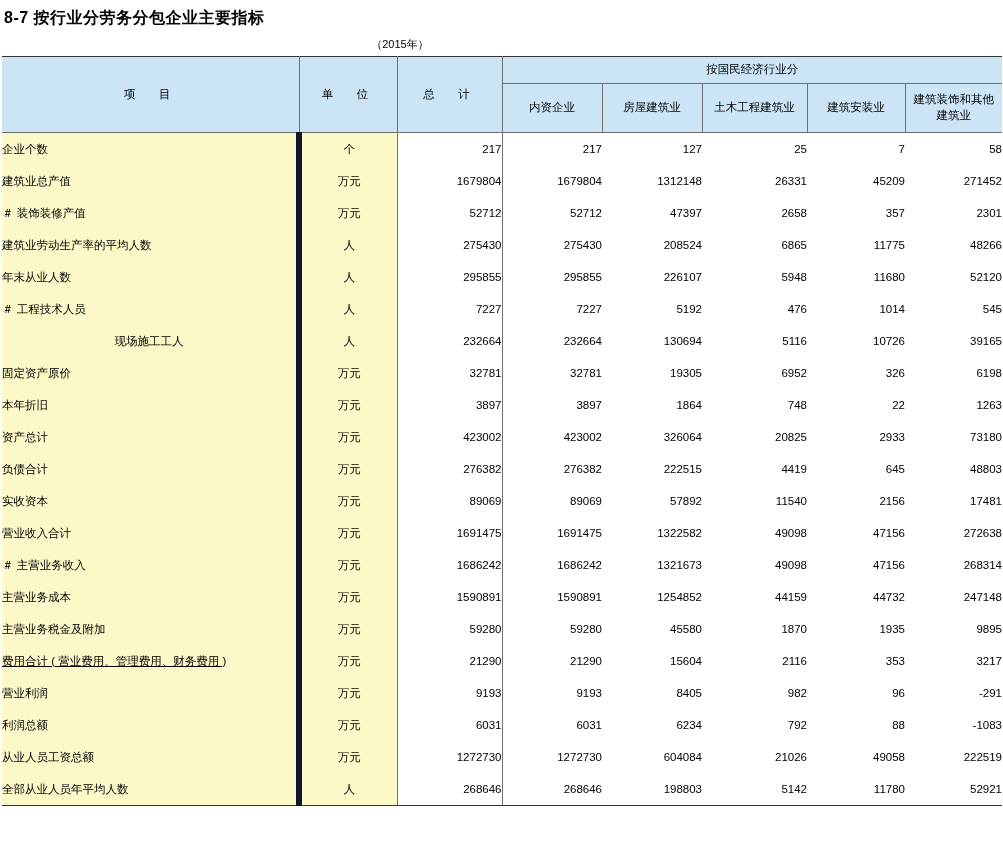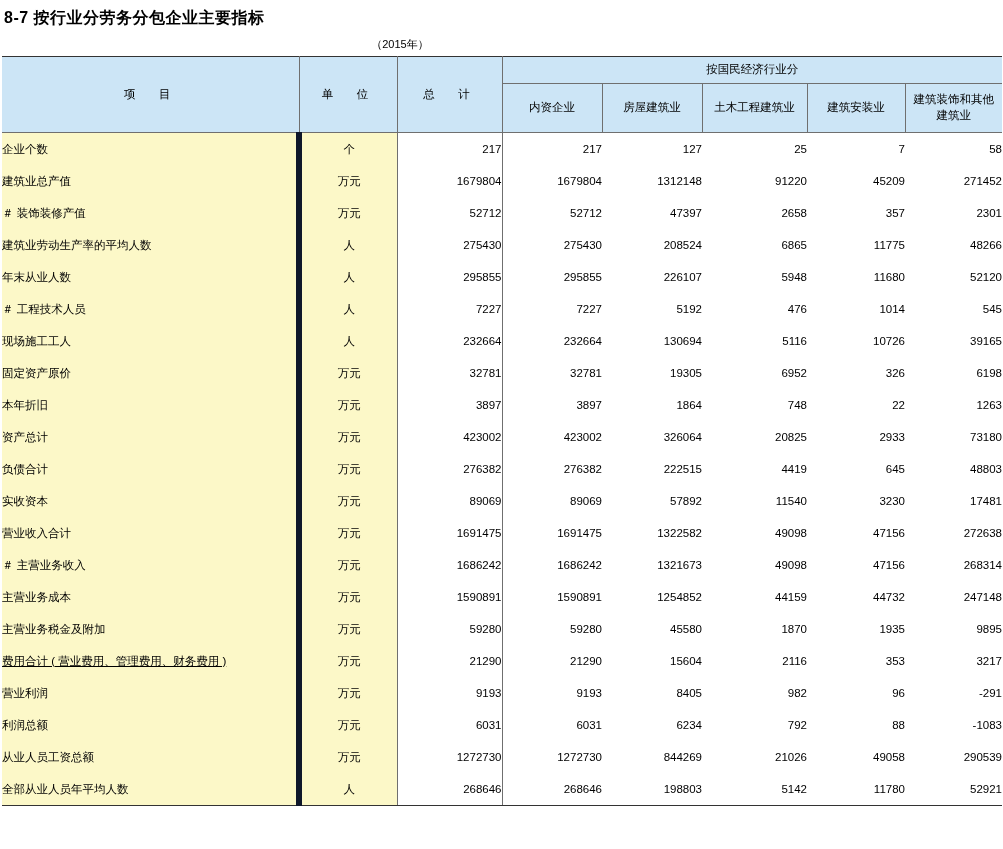--- a/index.html
+++ b/index.html
@@ -89,21 +89,21 @@
   }
   .num.total {
     border-right: 1px solid #6f6f6f;
   }
   .last-col { border-right: none; }
   tr.first-body td { border-top: none; }
   .rule-bottom td {
     border-bottom: 1px solid #333;
   }
   .indent1 { padding-left: 28px; }
-  .indent2 { padding-left: 42px; }
+  .indent2 { padding-left: 42px; text-align: center; }
   .small-lbl { font-size: 11px; text-decoration: underline; }
 </style>
 </head>
 <body>
 
 <div class="page">
 
   <div class="doc-title">8-7  按行业分劳务分包企业主要指标</div>
 
   <div class="subtitle-row">（2015年）</div>
@@ -147,21 +147,21 @@
           <td class="num">25</td>
           <td class="num">7</td>
           <td class="num last-col">58</td>
         </tr>
         <tr>
           <td class="lbl">建筑业总产值</td>
           <td class="unit">万元</td>
           <td class="num total">1679804</td>
           <td class="num">1679804</td>
           <td class="num">1312148</td>
-          <td class="num">91220</td>
+          <td class="num">26331</td>
           <td class="num">45209</td>
           <td class="num last-col">271452</td>
         </tr>
         <tr>
           <td class="lbl indent1">＃ 装饰装修产值</td>
           <td class="unit">万元</td>
           <td class="num total">52712</td>
           <td class="num">52712</td>
           <td class="num">47397</td>
           <td class="num">2658</td>
@@ -248,21 +248,21 @@
           <td class="num">645</td>
           <td class="num last-col">48803</td>
         </tr>
         <tr>
           <td class="lbl">实收资本</td>
           <td class="unit">万元</td>
           <td class="num total">89069</td>
           <td class="num">89069</td>
           <td class="num">57892</td>
           <td class="num">11540</td>
-          <td class="num">3230</td>
+          <td class="num">2156</td>
           <td class="num last-col">17481</td>
         </tr>
         <tr>
           <td class="lbl">营业收入合计</td>
           <td class="unit">万元</td>
           <td class="num total">1691475</td>
           <td class="num">1691475</td>
           <td class="num">1322582</td>
           <td class="num">49098</td>
           <td class="num">47156</td>
@@ -326,24 +326,24 @@
           <td class="num">6234</td>
           <td class="num">792</td>
           <td class="num">88</td>
           <td class="num last-col">-1083</td>
         </tr>
         <tr>
           <td class="lbl">从业人员工资总额</td>
           <td class="unit">万元</td>
           <td class="num total">1272730</td>
           <td class="num">1272730</td>
-          <td class="num">844269</td>
+          <td class="num">604084</td>
           <td class="num">21026</td>
           <td class="num">49058</td>
-          <td class="num last-col">290539</td>
+          <td class="num last-col">222519</td>
         </tr>
         <tr class=" rule-bottom">
           <td class="lbl">全部从业人员年平均人数</td>
           <td class="unit">人</td>
           <td class="num total">268646</td>
           <td class="num">268646</td>
           <td class="num">198803</td>
           <td class="num">5142</td>
           <td class="num">11780</td>
           <td class="num last-col">52921</td>

